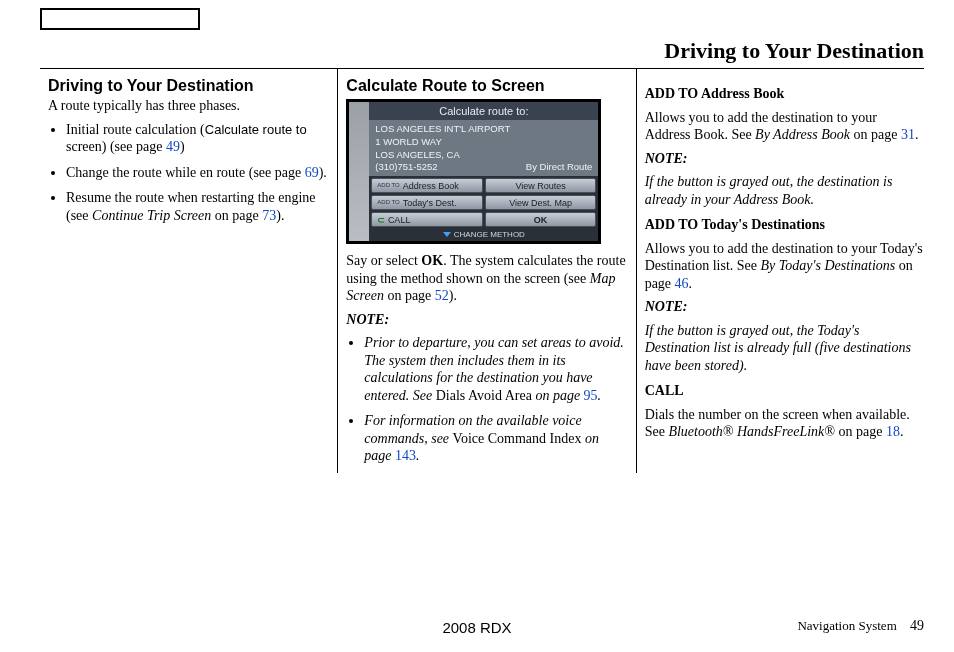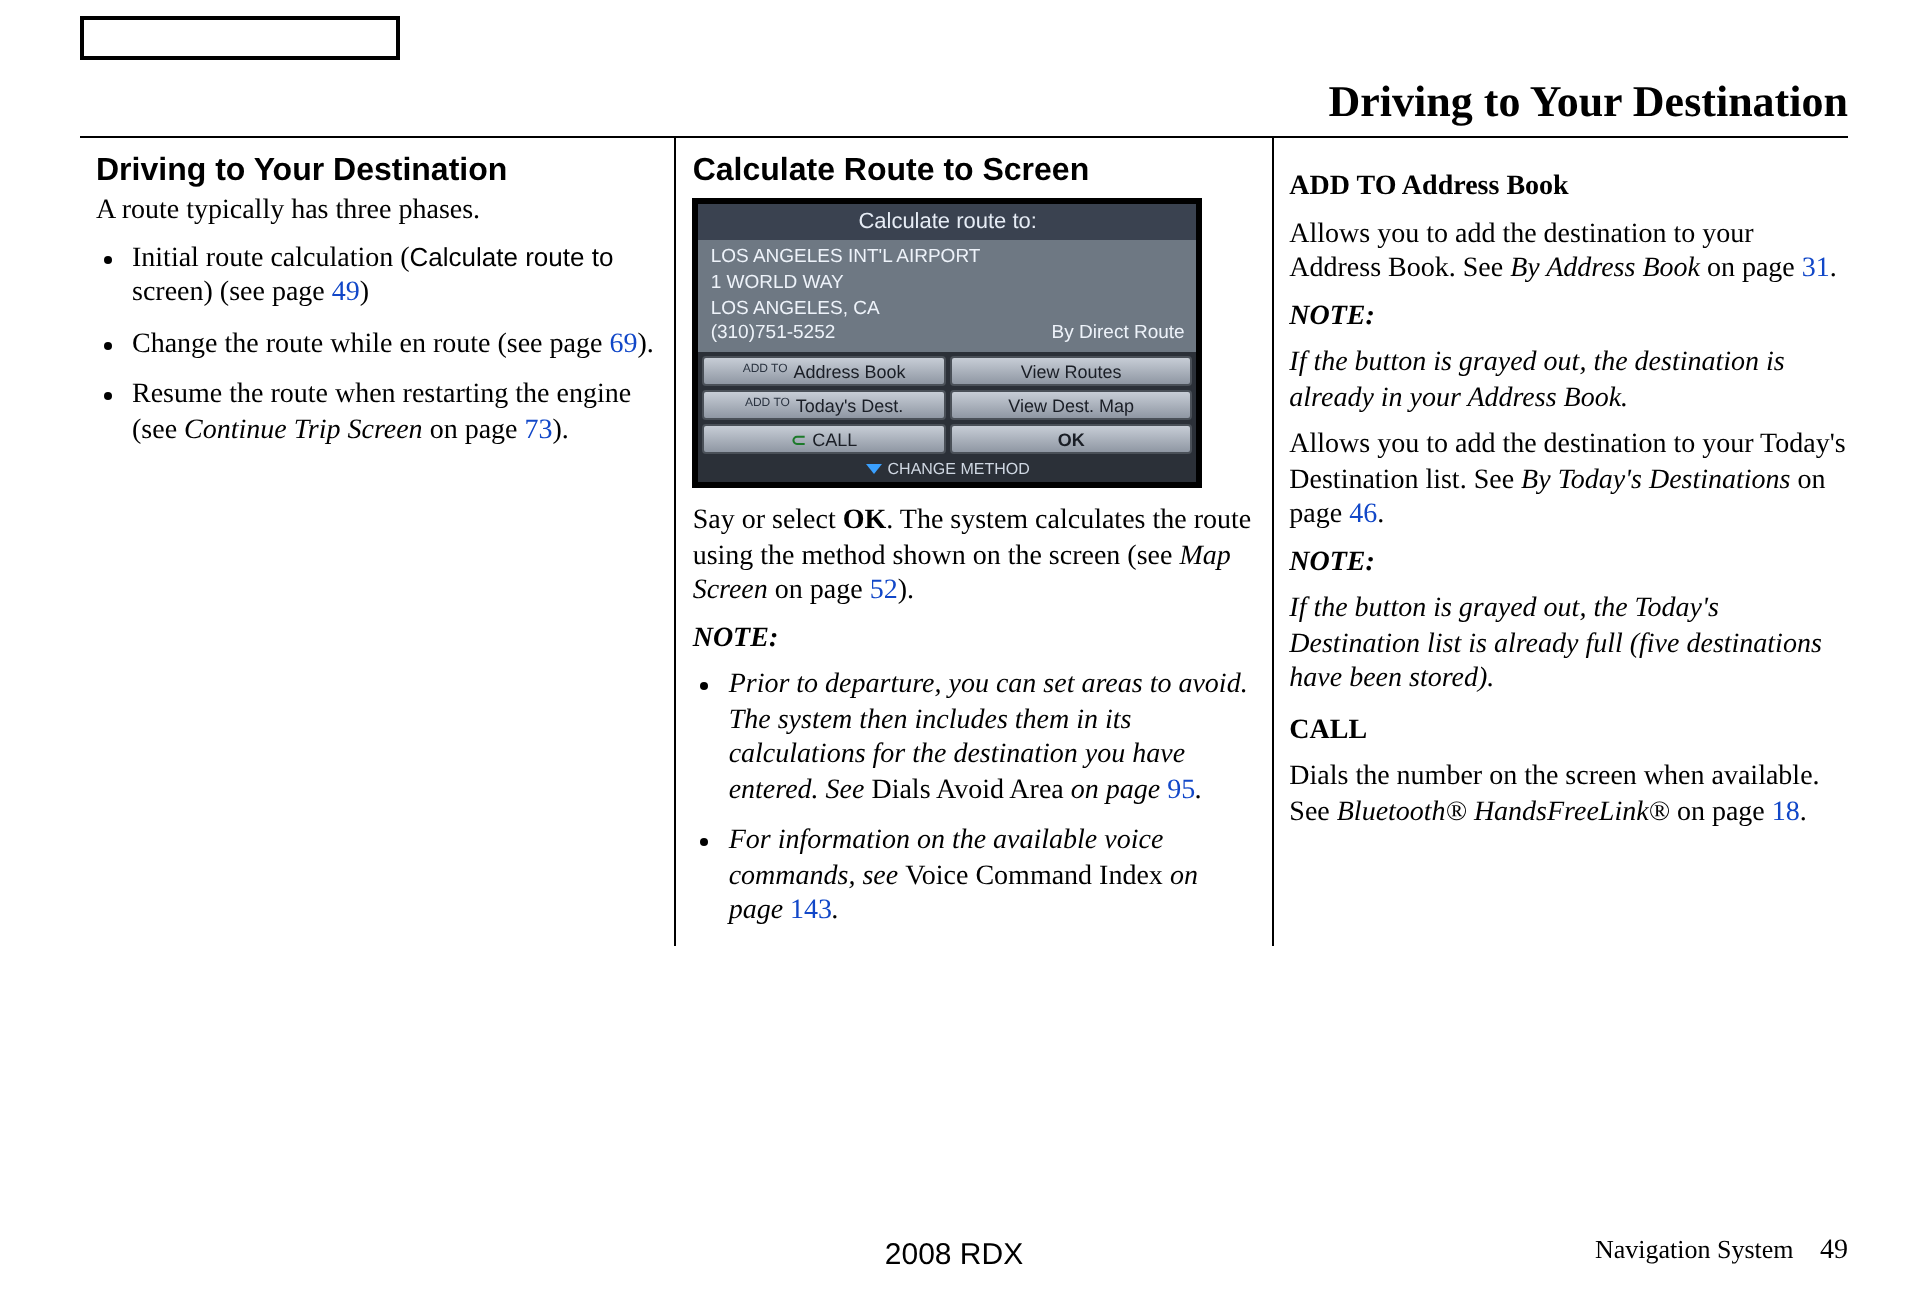--- a/index.html
+++ b/index.html
@@ -79,20 +79,21 @@
     height: 145px;
     border: 3px solid #000;
     background: linear-gradient(#9aa0a6,#b8bec4);
     margin: 4px 0 8px 0;
     font-family: Arial, Helvetica, sans-serif;
     font-size: 10px;
     color: #e8eef5;
     display: flex;
     flex-direction: column;
     position: relative;
+    padding-left: 20px;
   }
   .scr-title {
     text-align: center;
     background: #3a4250;
     color: #e6ecf5;
     padding: 3px 0;
     font-size: 11px;
   }
   .scr-body {
     background: #6e7883;
@@ -116,21 +117,20 @@
   }
   .scr-btn {
     background: linear-gradient(#c7cdd6,#8f97a3);
     border: 1px solid #4a5058;
     border-radius: 2px;
     display: flex;
     align-items: center;
     padding: 0 5px;
     color: #1a1e26;
     font-size: 9px;
-    justify-content: center;
   }
   .scr-btn.r { justify-content: center; }
   .scr-prefix { font-size: 6px; line-height: 0.9; margin-right: 3px; color: #2a3340; }
   .scr-call { color: #1c7a2a; font-weight: bold; margin-right: 3px; }
   .scr-ok.r { font-weight: bold; }
   .scr-foot {
     background: #2b3038;
     text-align: center;
     padding: 1px 0 2px 0;
     font-size: 8px;
@@ -223,20 +223,21 @@
   <div class="col col3">
 
     <p class="sec-head">ADD TO Address Book</p>
     <p>
       <span>Allows you to add the destination to your Address Book. See </span><span class="italic">By Address Book</span><span> on page </span><span class="link">31</span><span>.</span>
     </p>
 
     <p class="note-head">NOTE:</p>
     <p class="italic">If the button is grayed out, the destination is already in your Address Book.</p>
 
+    <p class="sec-head">ADD TO Today's Destinations</p>
     <p>
       <span>Allows you to add the destination to your Today's Destination list. See </span><span class="italic">By Today's Destinations</span><span> on page </span><span class="link">46</span><span>.</span>
     </p>
 
     <p class="note-head">NOTE:</p>
     <p class="italic">If the button is grayed out, the Today's Destination list is already full (five destinations have been stored).</p>
 
     <p class="sec-head">CALL</p>
     <p>
       <span>Dials the number on the screen when available. See </span><span class="italic">Bluetooth® HandsFreeLink®</span><span> on page </span><span class="link">18</span><span>.</span>

